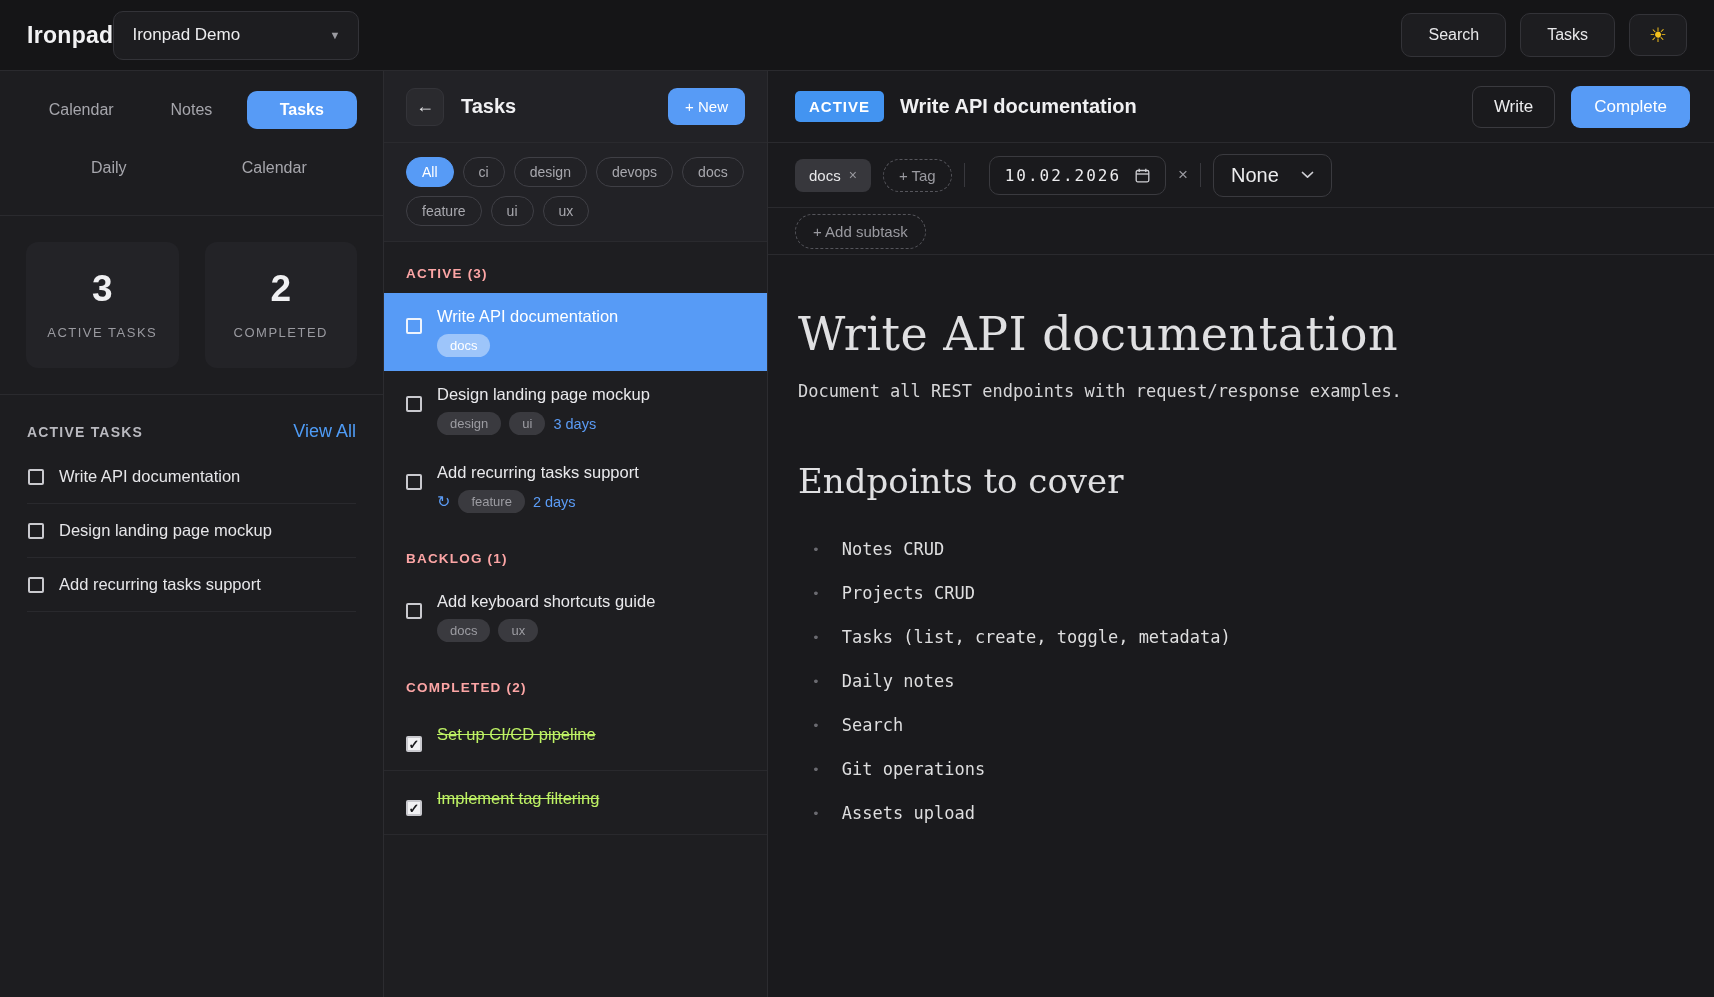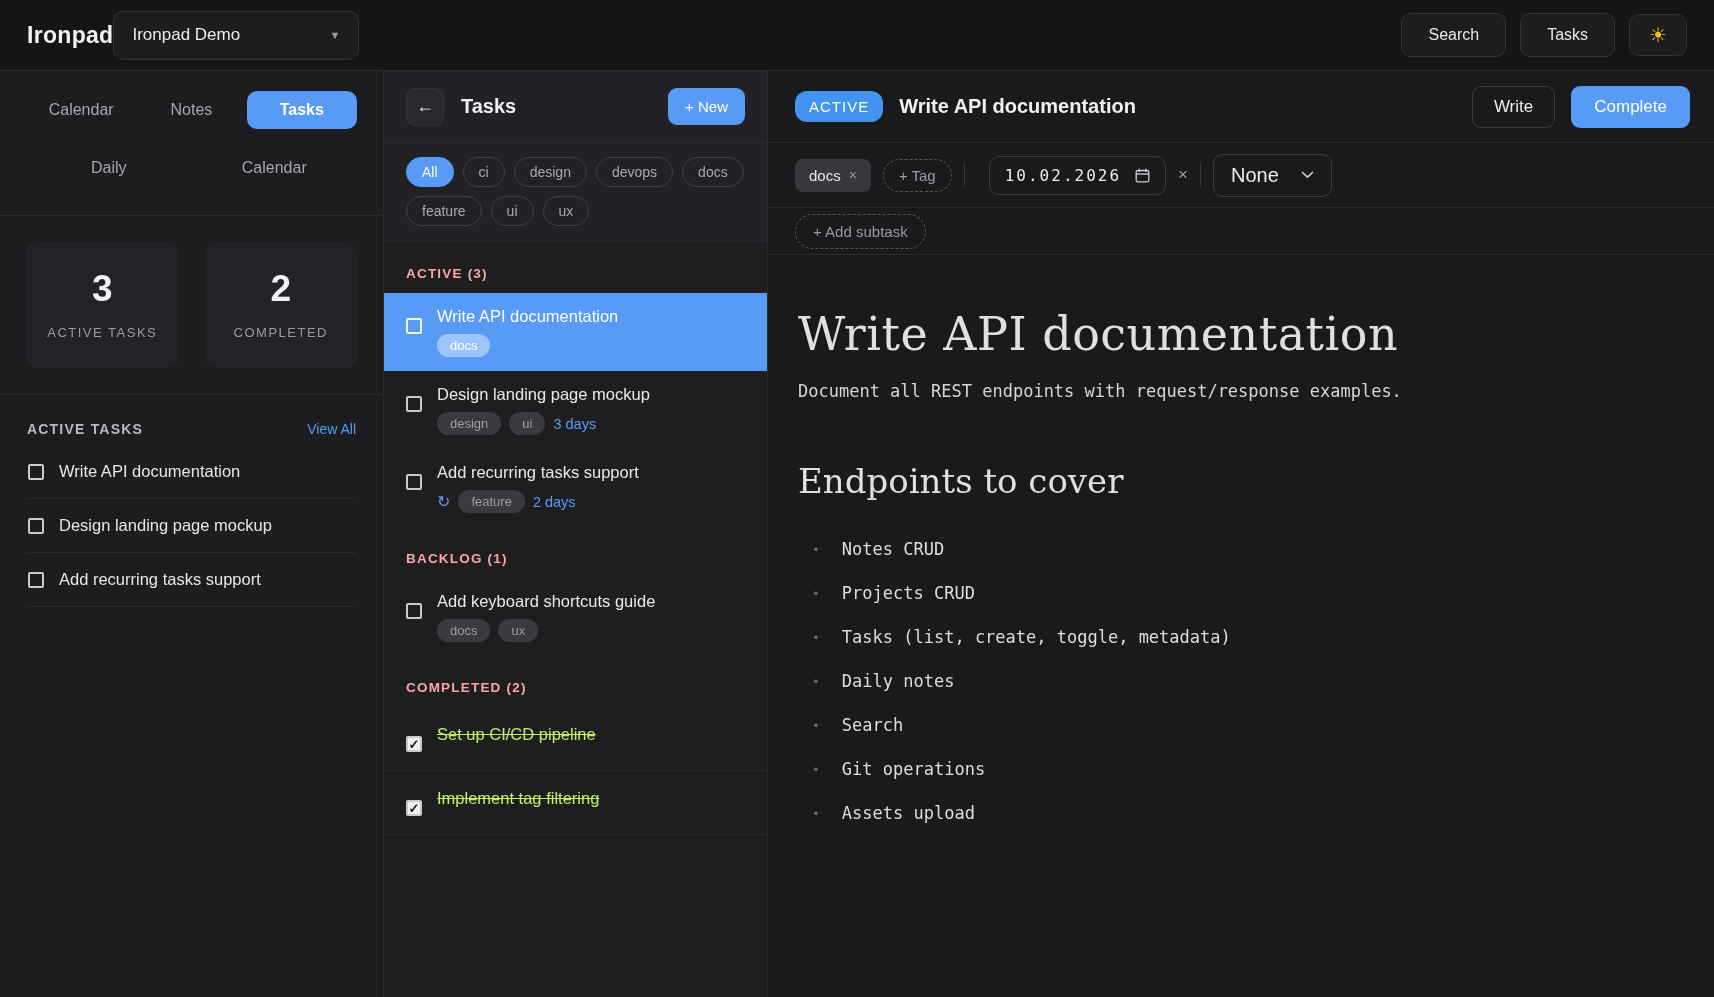--- a/index.html
+++ b/index.html
@@ -54,21 +54,21 @@
   .stats { padding:26px 26px; border-bottom:1px solid #2a2a2e; display:flex; gap:26px; }
   .stat-card {
     flex:1; background:#232327; border-radius:12px; padding:26px 10px 28px;
     text-align:center;
   }
   .stat-value { font-size:37px; font-weight:600; color:#f0f0f2; }
   .stat-label { font-size:13px; color:#9a9aa0; letter-spacing:1.5px; margin-top:15px; }
   .side-tasks { padding:26px 27px 0; flex:1; }
   .side-tasks-head { display:flex; align-items:center; margin-bottom:8px; }
   .side-tasks-title { font-size:14px; font-weight:bold; color:#b9b9bf; letter-spacing:1.2px; flex:1; }
-  .view-all { font-size:14px; color:#4f9cf6; cursor:pointer; text-decoration:none; }
+  .view-all { font-size:18px; color:#4f9cf6; cursor:pointer; text-decoration:none; }
   .side-item {
     display:flex; align-items:center; gap:15px; padding:17px 1px;
     border-bottom:1px solid #29292d; font-size:16.5px; color:#e6e6e9; cursor:pointer;
   }
   .checkbox {
     width:16px; height:16px; border:2px solid #c9c9ce; border-radius:2px;
     flex:0 0 16px; display:inline-flex; align-items:center; justify-content:center;
     cursor:pointer; background:transparent;
   }
   .checkbox.checked { background:#f2f2f4; color:#1a1a1d; font-size:13px; font-weight:bold; }
@@ -131,22 +131,22 @@
   .task-row.selected .tag-pill { background:rgba(255,255,255,.42); color:#fff; }
   .task-row.done { border-bottom:1px solid #29292d; padding:18px 22px; }
   .task-row.done .task-title { color:#bef264; text-decoration:line-through; }
 
   
   .detail-header {
     height:72px; flex:0 0 72px; display:flex; align-items:center; gap:16px;
     padding:0 24px 0 27px; border-bottom:1px solid #2a2a2e;
   }
   .status-badge {
-    background:#4394f1; color:#fff; font-size:15px; font-weight:normal;
-    letter-spacing:1px; padding:7px 14px; border-radius:12px;
+    background:#4394f1; color:#fff; font-size:15px; font-weight:bold;
+    letter-spacing:1px; padding:7px 14px; border-radius:5px;
   }
   .detail-title { font-size:20px; font-weight:bold; color:#f0f0f2; flex:1; }
   .save-btn {
     background:transparent; border:1px solid #3a3a3f; border-radius:9px;
     color:#ececee; font-size:17px; padding:10px 21px; cursor:pointer;
     font-family:"Liberation Sans", sans-serif;
   }
   .complete-btn {
     background:#579bf6; border:none; border-radius:9px; color:#fff;
     font-size:17px; padding:11px 23px; cursor:pointer; font-family:"Liberation Sans", sans-serif;

